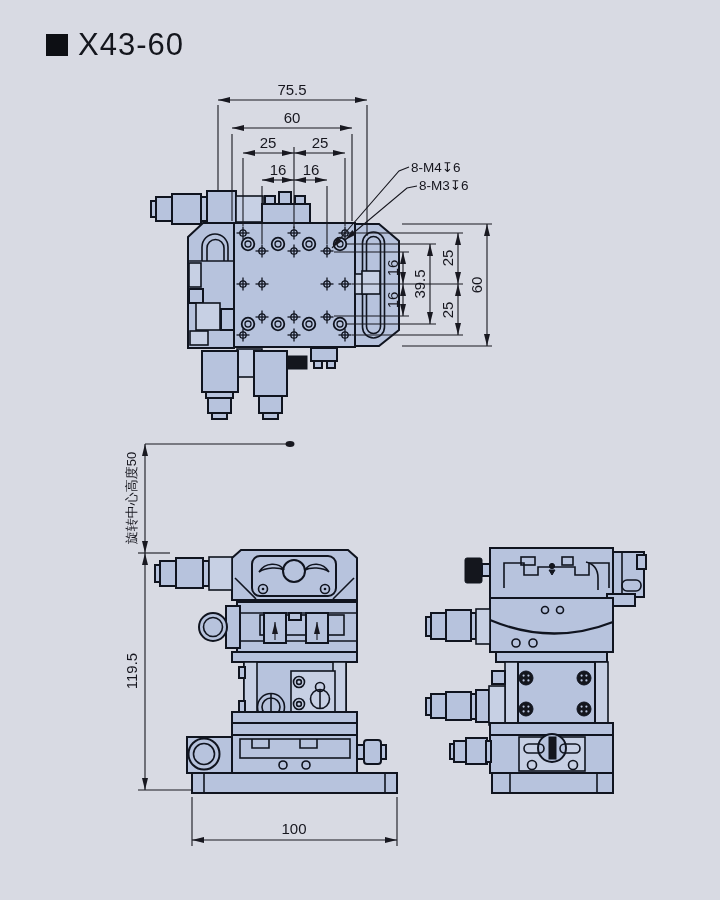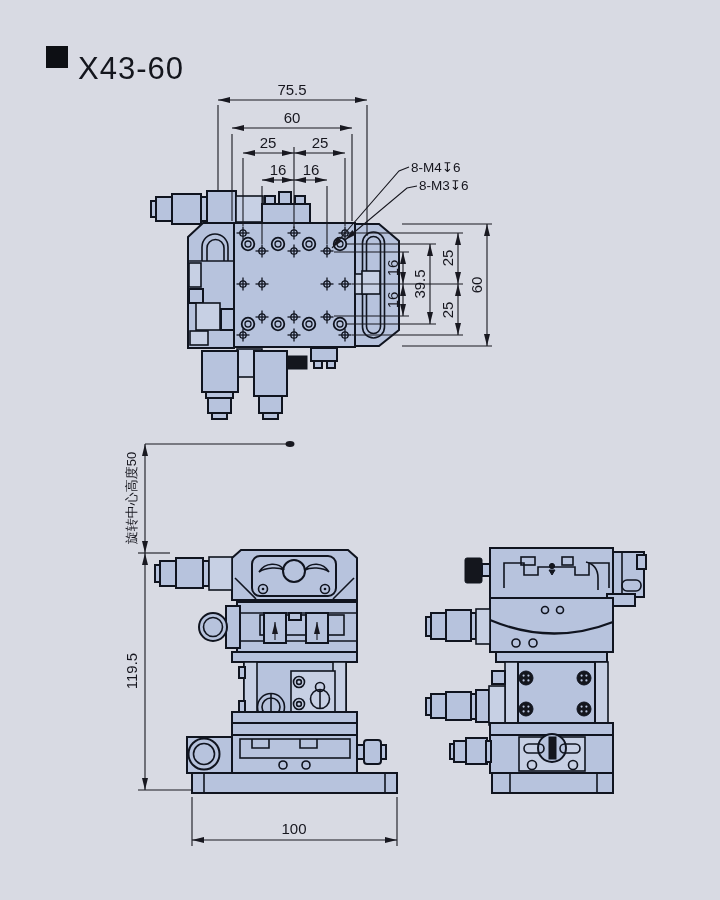--- a/index.html
+++ b/index.html
@@ -11,21 +11,21 @@
     overflow:hidden;
   }
   .title-row{
     position:absolute;left:46px;top:27px;
     display:flex;align-items:center;gap:10px;
   }
   .title-bullet{
     width:22px;height:22px;background:#0d0f14;display:inline-block;
   }
   .title-text{
-    font-size:31px;color:#14161d;letter-spacing:1px;margin-top:24px;
+    font-size:31px;color:#14161d;letter-spacing:1px;
   }
   svg{position:absolute;left:0;top:0;}
   
   .p  {fill:#b7c3dd;stroke:#10141f;stroke-width:2;}
   .p2 {fill:#c7d0e4;stroke:#10141f;stroke-width:1.6;}
   .ln {fill:none;stroke:#10141f;stroke-width:1.6;}
   .ln2{fill:none;stroke:#10141f;stroke-width:2.3;}
   .blk{fill:#14161d;stroke:#10141f;stroke-width:1;}
   .dim{stroke:#181820;stroke-width:1.1;fill:none;}
   .dimt{font-size:15px;fill:#16161e;}

